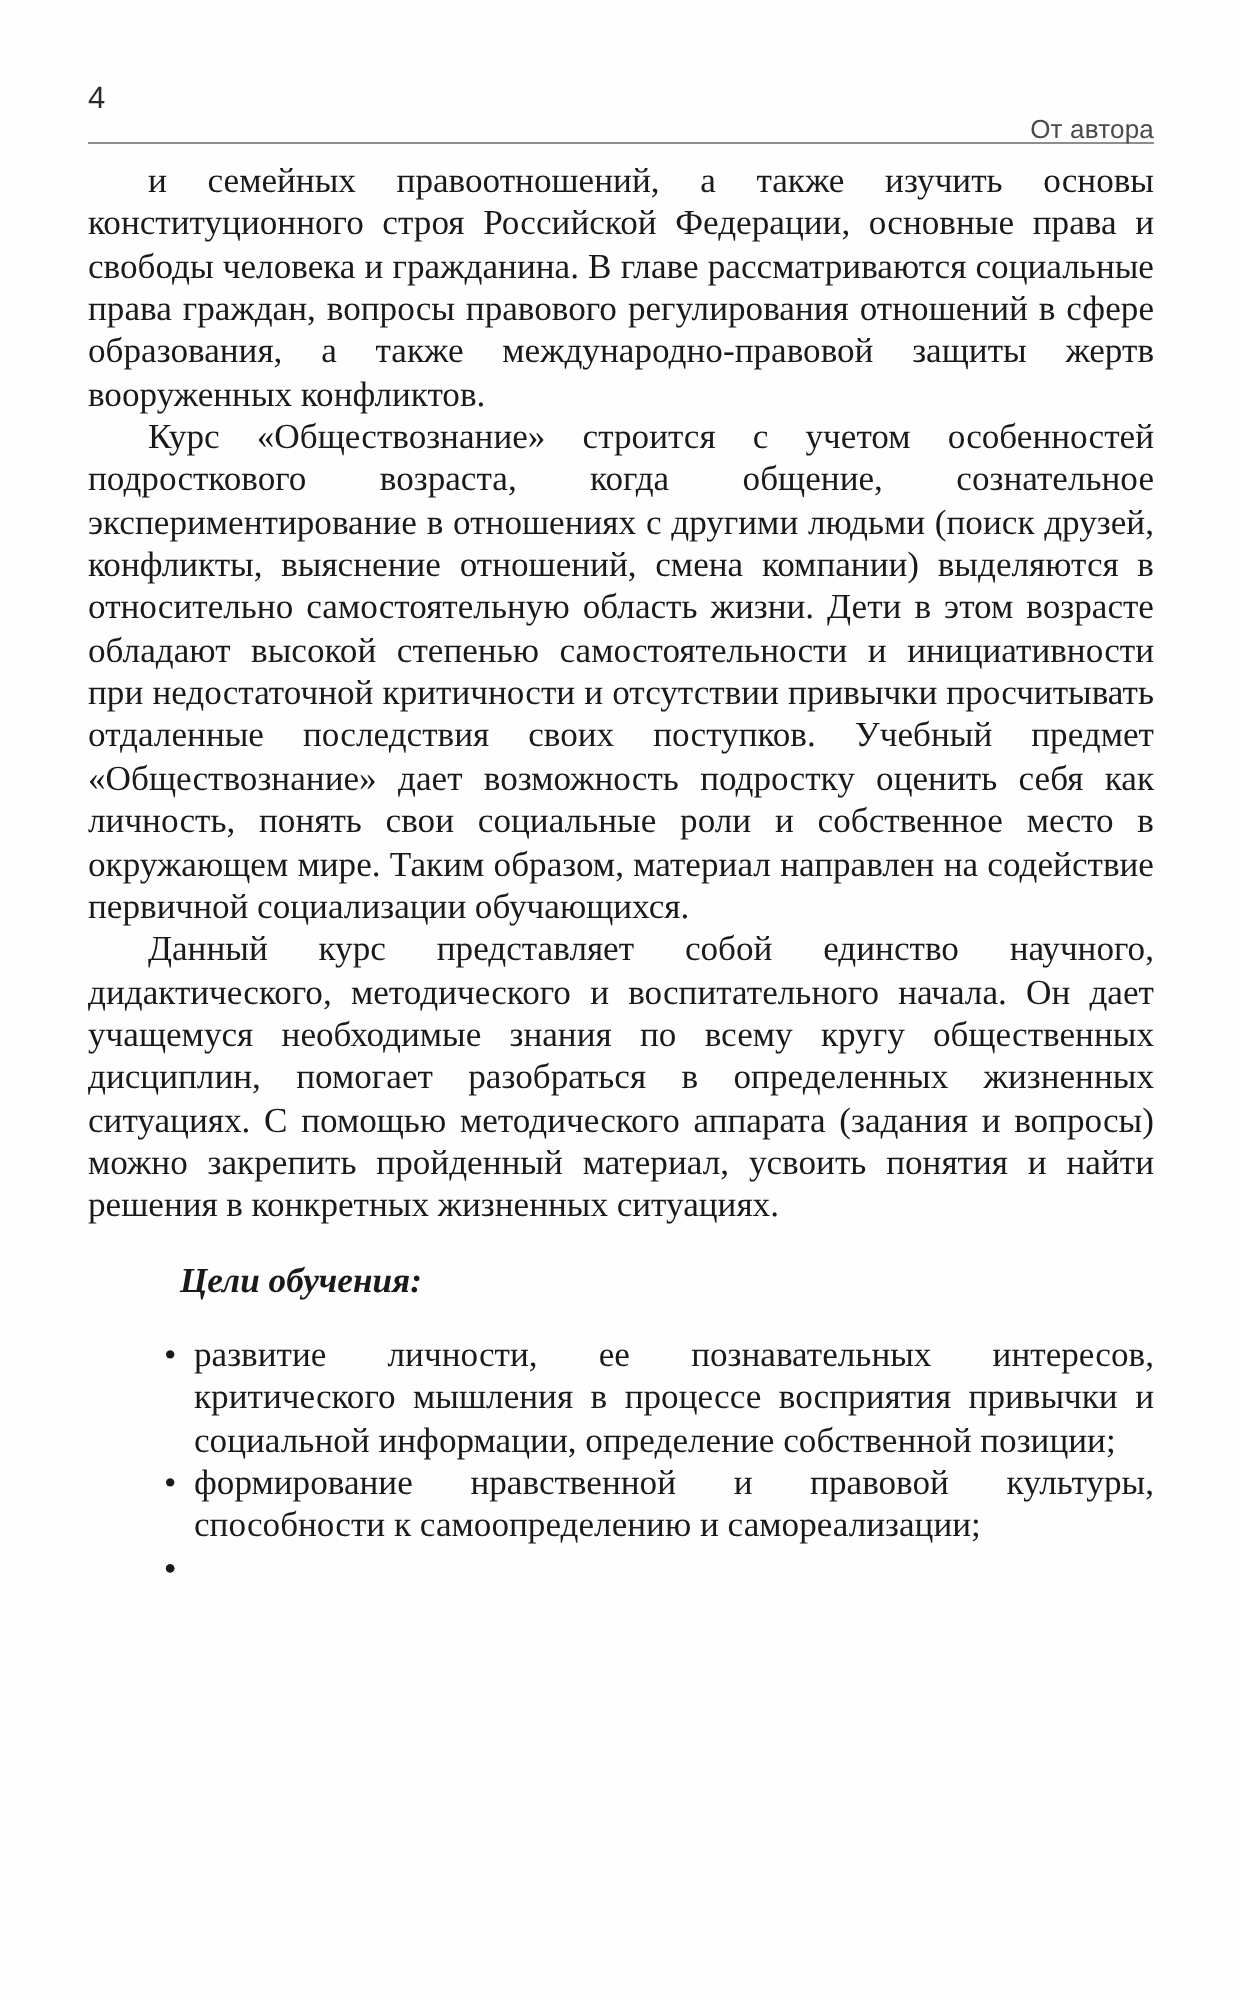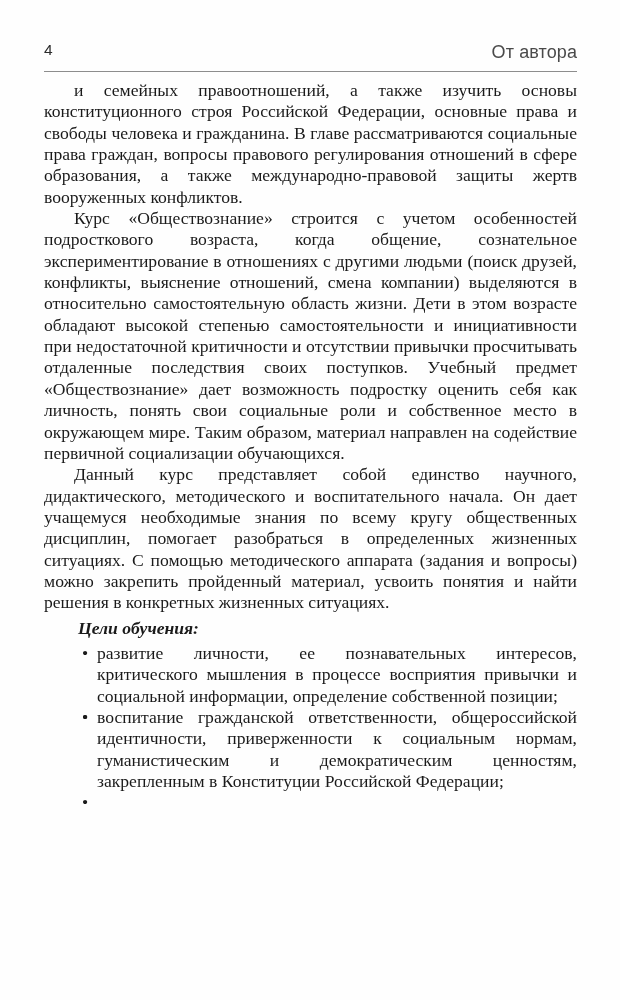--- a/index.html
+++ b/index.html
@@ -38,24 +38,25 @@
   .folio {
     font-family: "Liberation Sans", "DejaVu Sans", sans-serif;
     font-size: 15.5px;
     line-height: 1;
     color: #2b2b2b;
     letter-spacing: 0.2px;
   }
 
   .head-title {
     font-family: "Liberation Sans", "DejaVu Sans", sans-serif;
-    font-size: 18px;
+    font-size: 13px;
     line-height: 1.15;
     color: #4a4a4a;
     letter-spacing: 0.1px;
+    margin-top: 16px;
   }
 
   
   .text-column {
     position: absolute;
     left: 44px;
     top: 80px;
     width: 533px;
   }
 
@@ -63,21 +64,21 @@
     margin: 0;
     text-indent: 30px;
     text-align: justify;
     font-size: 17.6px;
     line-height: 21.35px;
     hyphens: manual;
     word-spacing: -0.1px;
   }
 
   .subhead {
-    margin: 4px;
+    margin: 16px;
     text-indent: 30px;
     font-size: 17.6px;
     line-height: 21.35px;
     font-weight: bold;
     font-style: italic;
   }
 
   
   ul.aims-list {
     margin: 0;
@@ -123,24 +124,24 @@
 
     <p class="subhead">Цели обучения:</p>
 
     <ul class="aims-list">
       <li>
         <span class="bullet">•</span>
         <span>развитие личности, ее познавательных интересов, критического мышления в процессе восприятия привычки и социальной информации, определение собственной позиции;</span>
       </li>
       <li>
         <span class="bullet">•</span>
+        <span>формирование нравственной и правовой культуры, способности к самоопределению и самореализации;</span>
       </li>
       <li>
         <span class="bullet">•</span>
-        <span>воспитание гражданской ответственности, общероссийской идентичности, приверженности к социальным нормам, гуманистическим и демократическим ценностям, закрепленным в Конституции Российской Федерации;</span>
       </li>
       <li>
         <span class="bullet">•</span>
       </li>
     </ul>
 
   </div>
 </div>
 
 </body></html>

